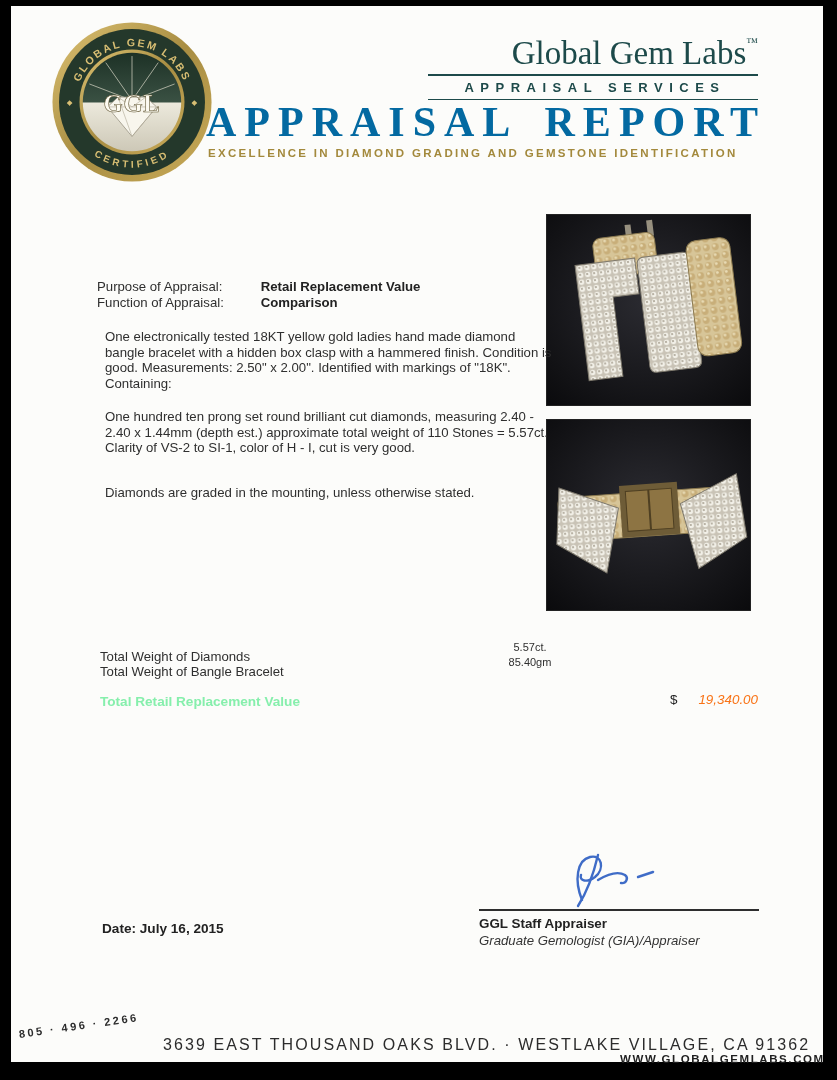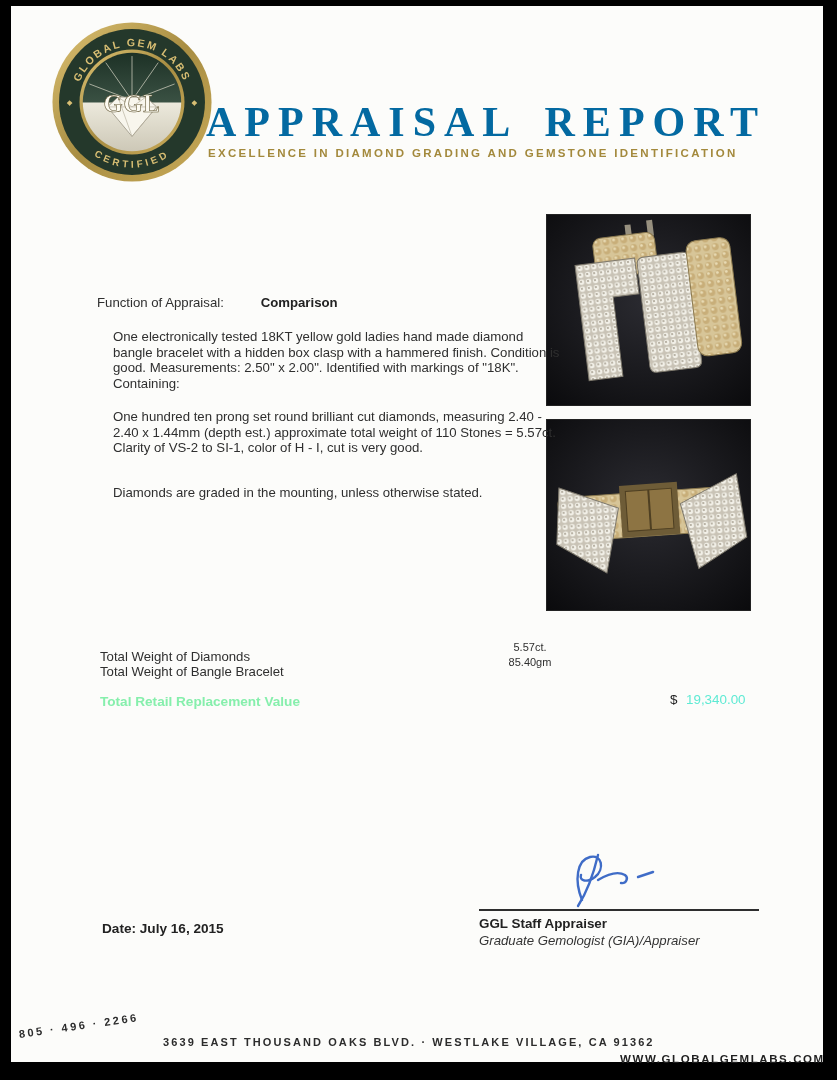--- a/index.html
+++ b/index.html
@@ -47,49 +47,49 @@
   .photo { position:absolute; width:203px; height:190px; box-shadow:0 0 0 1px #222; }
   .photo-1 { left:547px; top:215px; }
   .photo-2 { left:547px; top:420px; }
 
   
   .kv { position:absolute; left:97px; font-size:13.2px; color:#2f2f2f; line-height:16.5px; }
   .kv .k { display:inline-block; width:160px; }
   .kv .v { font-weight:bold; color:#222; }
 
   .para {
-    position:absolute; left:113px; width:448px;
+    position:absolute; left:105px; width:448px;
     font-size:13.2px; line-height:15.6px; color:#2f2f2f;
   }
 
   
   .tot-label { position:absolute; left:100px; font-size:13.2px; color:#2f2f2f; white-space:nowrap; }
   .tot-value { position:absolute; left:492px; width:76px; text-align:center;
                font-size:11px; color:#2f2f2f; }
   .tot-total-label { position:absolute; left:100px; font-size:13.6px; font-weight:bold; color:#86efac; }
   .tot-currency { position:absolute; left:670px; font-size:13.4px; color:#222; }
-  .tot-amount { position:absolute; left:686px; width:72px; 
-                font-size:13.4px; color:#5eead4; }
+  .tot-amount { position:absolute; left:686px; width:72px; text-align:right;
+                font-size:13.4px; color:#f97316;font-style:italic; }
 
   
   .signature-svg { position:absolute; left:552px; top:850px; width:130px; height:58px; }
   .sig-line { position:absolute; left:479px; top:909px; width:280px; border-top:2px solid #2e2e2e; }
   .sig-title { position:absolute; left:479px; top:916px; font-size:13.4px; font-weight:bold; color:#222; }
   .sig-cred  { position:absolute; left:479px; top:933px; font-size:13.2px; font-style:italic; color:#333; }
   .date-line { position:absolute; left:102px; top:921px; font-size:13.6px; font-weight:bold; color:#222; }
 
   
   .foot-phone {
     position:absolute; left:18px; top:1028px;
     font-size:11px; font-weight:bold; letter-spacing:2.5px; color:#2c2c2c;
     transform:rotate(-8deg); transform-origin:left top; white-space:nowrap;
   }
   .foot-address {
     position:absolute; left:163px; top:1036px;
-    font-size:11px; font-weight:bold; letter-spacing:2.1px; color:#2c2c2c; white-space:nowrap;
+    font-size:16px; font-weight:normal; letter-spacing:2.1px; color:#2c2c2c; white-space:nowrap;
   }
   .foot-site {
     position:absolute; left:620px; top:1033px;
     font-size:11.5px; font-weight:bold; letter-spacing:1.6px; color:#1f1f1f; white-space:nowrap;margin-top:20px;
   }
 </style>
 </head>
 <body>
 
 <div class="scan">
@@ -128,20 +128,28 @@
     <text font-size="13" font-weight="bold" letter-spacing="2.5" fill="#d8be73">
       <textPath href="#arcTop" startOffset="50%" text-anchor="middle">GLOBAL GEM LABS</textPath>
     </text>
     <text font-size="12" font-weight="bold" letter-spacing="4" fill="#d8be73">
       <textPath href="#arcBot" startOffset="50%" text-anchor="middle">CERTIFIED</textPath>
     </text>
     <text x="24" y="104" text-anchor="middle" font-size="9" fill="#d8be73">◆</text>
     <text x="176" y="104" text-anchor="middle" font-size="9" fill="#d8be73">◆</text>
   </svg>
 
+  <div class="brand-block">
+    <div class="brand-name">
+      <span>Global Gem Labs</span><sup>™</sup>
+    </div>
+    <div class="rule-thick"></div>
+    <div class="services">APPRAISAL SERVICES</div>
+    <div class="rule-thin"></div>
+  </div>
 
   <div class="report-title">APPRAISAL REPORT</div>
   <div class="tagline">EXCELLENCE IN DIAMOND GRADING AND GEMSTONE IDENTIFICATION</div>
 
   <svg class="photo photo-1" viewBox="0 0 203 190">
     <defs>
       <radialGradient id="phbg" cx="0.5" cy="0.45" r="0.75">
         <stop offset="0" stop-color="#2b2b31"></stop>
         <stop offset="1" stop-color="#0a0a0c"></stop>
       </radialGradient>
@@ -172,20 +180,24 @@
     <g transform="rotate(-4 100 95)">
       <rect x="12" y="72" width="180" height="44" rx="6" fill="url(#hammer)" stroke="#8d7b50"></rect>
       <rect x="74" y="64" width="58" height="52" fill="#6e5c37"></rect>
       <rect x="80" y="70" width="46" height="40" fill="#8d7443" stroke="#4e3f22"></rect>
       <line x1="103" y1="70" x2="103" y2="110" stroke="#4e3f22" stroke-width="2"></line>
       <polygon points="14,62 72,86 56,150 8,118" fill="url(#pave)" stroke="#7d786c"></polygon>
       <polygon points="134,86 192,60 198,124 148,152" fill="url(#pave)" stroke="#7d786c"></polygon>
     </g>
   </svg>
 
+  <div class="kv" style="top:279px">
+    <span class="k">Purpose of Appraisal:</span>
+    <span class="v">Retail Replacement Value</span>
+  </div>
   <div class="kv" style="top:295px">
     <span class="k">Function of Appraisal:</span>
     <span class="v">Comparison</span>
   </div>
 
   <div class="para" style="top:329px">One electronically tested 18KT yellow gold ladies hand made diamond bangle bracelet with a hidden box clasp with a hammered finish. Condition is good. Measurements: 2.50" x 2.00". Identified with markings of "18K".  Containing:</div>
   <div class="para" style="top:409px">One hundred ten prong set round brilliant cut diamonds, measuring 2.40 - 2.40 x 1.44mm (depth est.) approximate total weight of 110 Stones = 5.57ct. Clarity of VS-2 to SI-1, color of H - I, cut is very good.</div>
   <div class="para" style="top:485px">Diamonds are graded in the mounting, unless otherwise stated.</div>
 
   <div class="tot-value" style="top:641px">5.57ct.</div>

